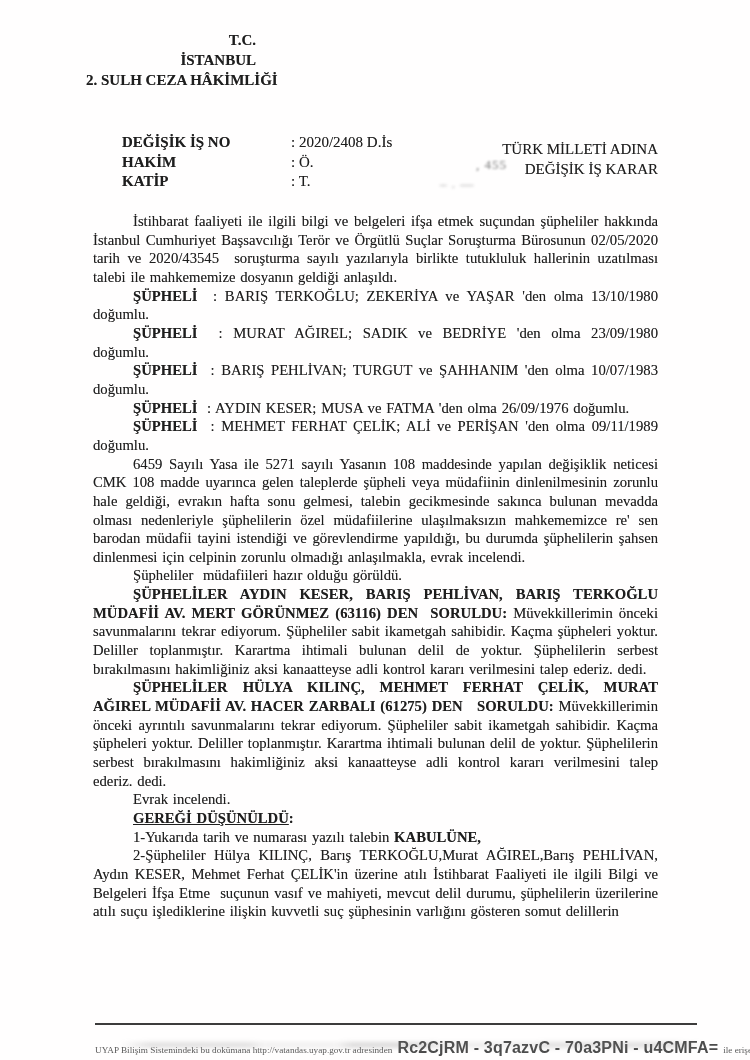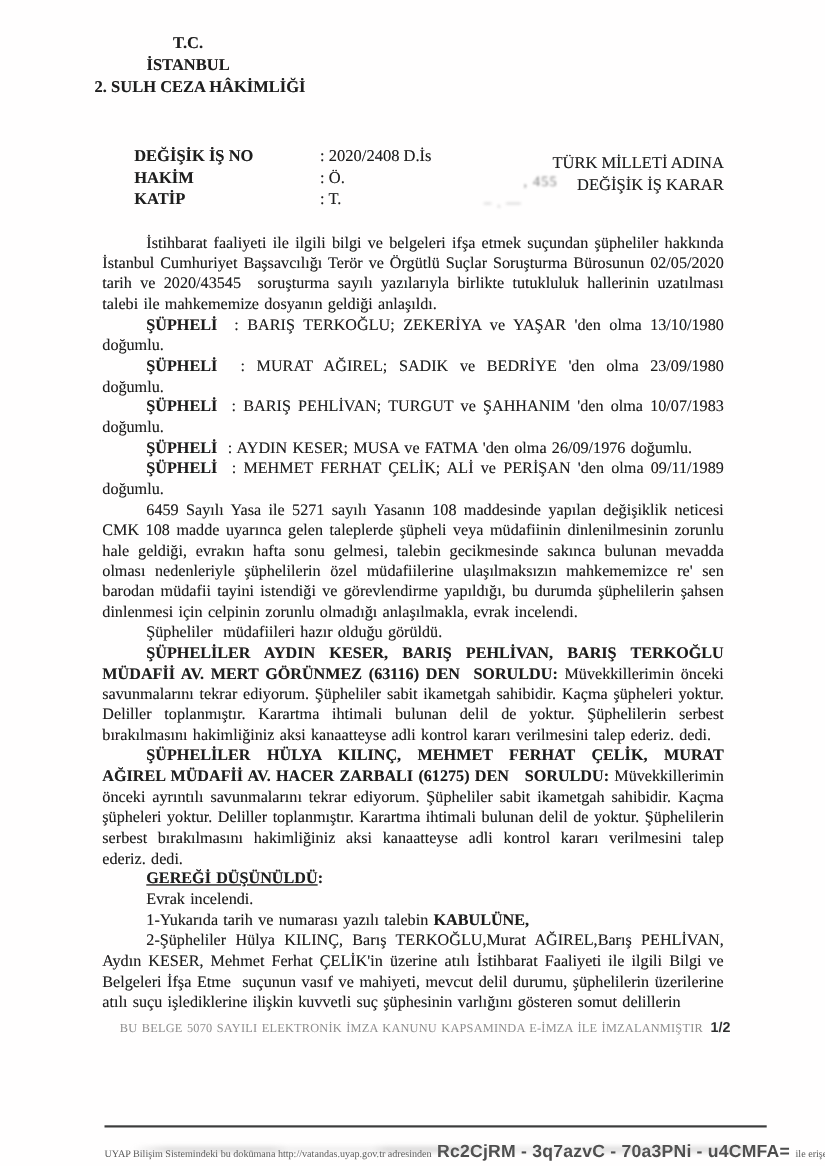--- a/index.html
+++ b/index.html
@@ -2,21 +2,21 @@
 <html><head>
 <meta charset="utf-8">
 <style>
   html,body { margin:0; padding:0; background:#ffffff; }
   .page {
     position:relative; width:750px; height:1060px; background:#fffefe;
     font-family:"Liberation Serif", serif; color:#1e1e1e; overflow:hidden;
     text-shadow:0 0 0.4px rgba(20,20,20,.45);
   }
   .header-left {
-    position:absolute; top:30px; left:86px; width:170px; text-align:center;
+    position:absolute; top:30px; left:86px; width:170px; text-align:right;
     font-weight:bold; font-size:15px; line-height:20px; white-space:nowrap;
   }
   .header-right {
     position:absolute; top:92px; right:92px; text-align:right;
     font-size:15px; line-height:19.5px; white-space:nowrap;margin-top:48px;
   }
   .meta { position:absolute; top:133px; left:86px; font-size:15px; line-height:19.6px; }
   .meta-row { display:flex; position:relative;margin-left:36px; }
   .meta-label { width:169px; font-weight:bold; white-space:nowrap; }
   .meta-value { white-space:nowrap; }
@@ -99,28 +99,24 @@
     <p class="para"><span>İstihbarat faaliyeti ile ilgili bilgi ve belgeleri ifşa etmek suçundan şüpheliler hakkında İstanbul Cumhuriyet Başsavcılığı Terör ve Örgütlü Suçlar Soruşturma Bürosunun 02/05/2020 tarih ve 2020/43545 &nbsp;soruşturma sayılı yazılarıyla birlikte tutukluluk hallerinin uzatılması talebi ile mahkememize dosyanın geldiği anlaşıldı.</span></p>
       <p class="para"><span class="bold">ŞÜPHELİ</span><span> &nbsp;: BARIŞ TERKOĞLU; ZEKERİYA ve YAŞAR 'den olma 13/10/1980 doğumlu.</span></p>
       <p class="para"><span class="bold">ŞÜPHELİ</span><span> &nbsp;: MURAT AĞIREL; SADIK ve BEDRİYE 'den olma 23/09/1980 doğumlu.</span></p>
       <p class="para"><span class="bold">ŞÜPHELİ</span><span> &nbsp;: BARIŞ PEHLİVAN; TURGUT ve ŞAHHANIM 'den olma 10/07/1983 doğumlu.</span></p>
       <p class="para"><span class="bold">ŞÜPHELİ</span><span> &nbsp;: AYDIN KESER; MUSA ve FATMA 'den olma 26/09/1976 doğumlu.</span></p>
       <p class="para"><span class="bold">ŞÜPHELİ</span><span> &nbsp;: MEHMET FERHAT ÇELİK; ALİ ve PERİŞAN 'den olma 09/11/1989 doğumlu.</span></p>
       <p class="para"><span>6459 Sayılı Yasa ile 5271 sayılı Yasanın 108 maddesinde yapılan değişiklik neticesi CMK 108 madde uyarınca gelen taleplerde şüpheli veya müdafiinin dinlenilmesinin zorunlu hale geldiği, evrakın hafta sonu gelmesi, talebin gecikmesinde sakınca bulunan mevadda olması nedenleriyle şüphelilerin özel müdafiilerine ulaşılmaksızın mahkememizce re' sen barodan müdafii tayini istendiği ve görevlendirme yapıldığı, bu durumda şüphelilerin şahsen dinlenmesi için celpinin zorunlu olmadığı anlaşılmakla, evrak incelendi.</span></p>
       <p class="para"><span>Şüpheliler &nbsp;müdafiileri hazır olduğu görüldü.</span></p>
       <p class="para"><span class="bold">ŞÜPHELİLER AYDIN KESER, BARIŞ PEHLİVAN, BARIŞ TERKOĞLU MÜDAFİİ AV. MERT GÖRÜNMEZ (63116) DEN &nbsp;SORULDU:</span><span> Müvekkillerimin önceki savunmalarını tekrar ediyorum. Şüpheliler sabit ikametgah sahibidir. Kaçma şüpheleri yoktur. Deliller toplanmıştır. Karartma ihtimali bulunan delil de yoktur. Şüphelilerin serbest bırakılmasını hakimliğiniz aksi kanaatteyse adli kontrol kararı verilmesini talep ederiz. dedi.</span></p>
       <p class="para"><span class="bold">ŞÜPHELİLER HÜLYA KILINÇ, MEHMET FERHAT ÇELİK, MURAT AĞIREL MÜDAFİİ AV. HACER ZARBALI (61275) DEN &nbsp;&nbsp;SORULDU:</span><span> Müvekkillerimin önceki ayrıntılı savunmalarını tekrar ediyorum. Şüpheliler sabit ikametgah sahibidir. Kaçma şüpheleri yoktur. Deliller toplanmıştır. Karartma ihtimali bulunan delil de yoktur. Şüphelilerin serbest bırakılmasını hakimliğiniz aksi kanaatteyse adli kontrol kararı verilmesini talep ederiz. dedi.</span></p>
+      <p class="para"><span>Evrak incelendi.</span></p>
       <p class="para"><span class="bold underline">GEREĞİ DÜŞÜNÜLDÜ</span><span class="bold">:</span></p>
-      <p class="para"><span>Evrak incelendi.</span></p>
       <p class="para"><span>1-Yukarıda tarih ve numarası yazılı talebin </span><span class="bold">KABULÜNE,</span></p>
       <p class="para"><span>2-Şüpheliler Hülya KILINÇ, Barış TERKOĞLU,Murat AĞIREL,Barış PEHLİVAN, Aydın KESER, Mehmet Ferhat ÇELİK'in üzerine atılı İstihbarat Faaliyeti ile ilgili Bilgi ve Belgeleri İfşa Etme &nbsp;suçunun vasıf ve mahiyeti, mevcut delil durumu, şüphelilerin üzerilerine atılı suçu işlediklerine ilişkin kuvvetli suç şüphesinin varlığını gösteren somut delillerin</span></p>
-      <div class="sig-line">
-      <span class="sig-text">BU BELGE 5070 SAYILI ELEKTRONİK İMZA KANUNU KAPSAMINDA E-İMZA İLE İMZALANMIŞTIR</span>
-      <span class="page-num">1/2</span>
-    </div>
   </div>
 
   <div class="uyap-footer">
     <span class="uyap-text">UYAP Bilişim Sistemindeki bu dokümana http://vatandas.uyap.gov.tr adresinden</span>
     <span class="uyap-code">Rc2CjRM - 3q7azvC - 70a3PNi - u4CMFA=</span>
     <span class="uyap-text">ile erişebilirsiniz.</span>
   </div>
 
   <div class="scan-noise"></div>
 </div>

